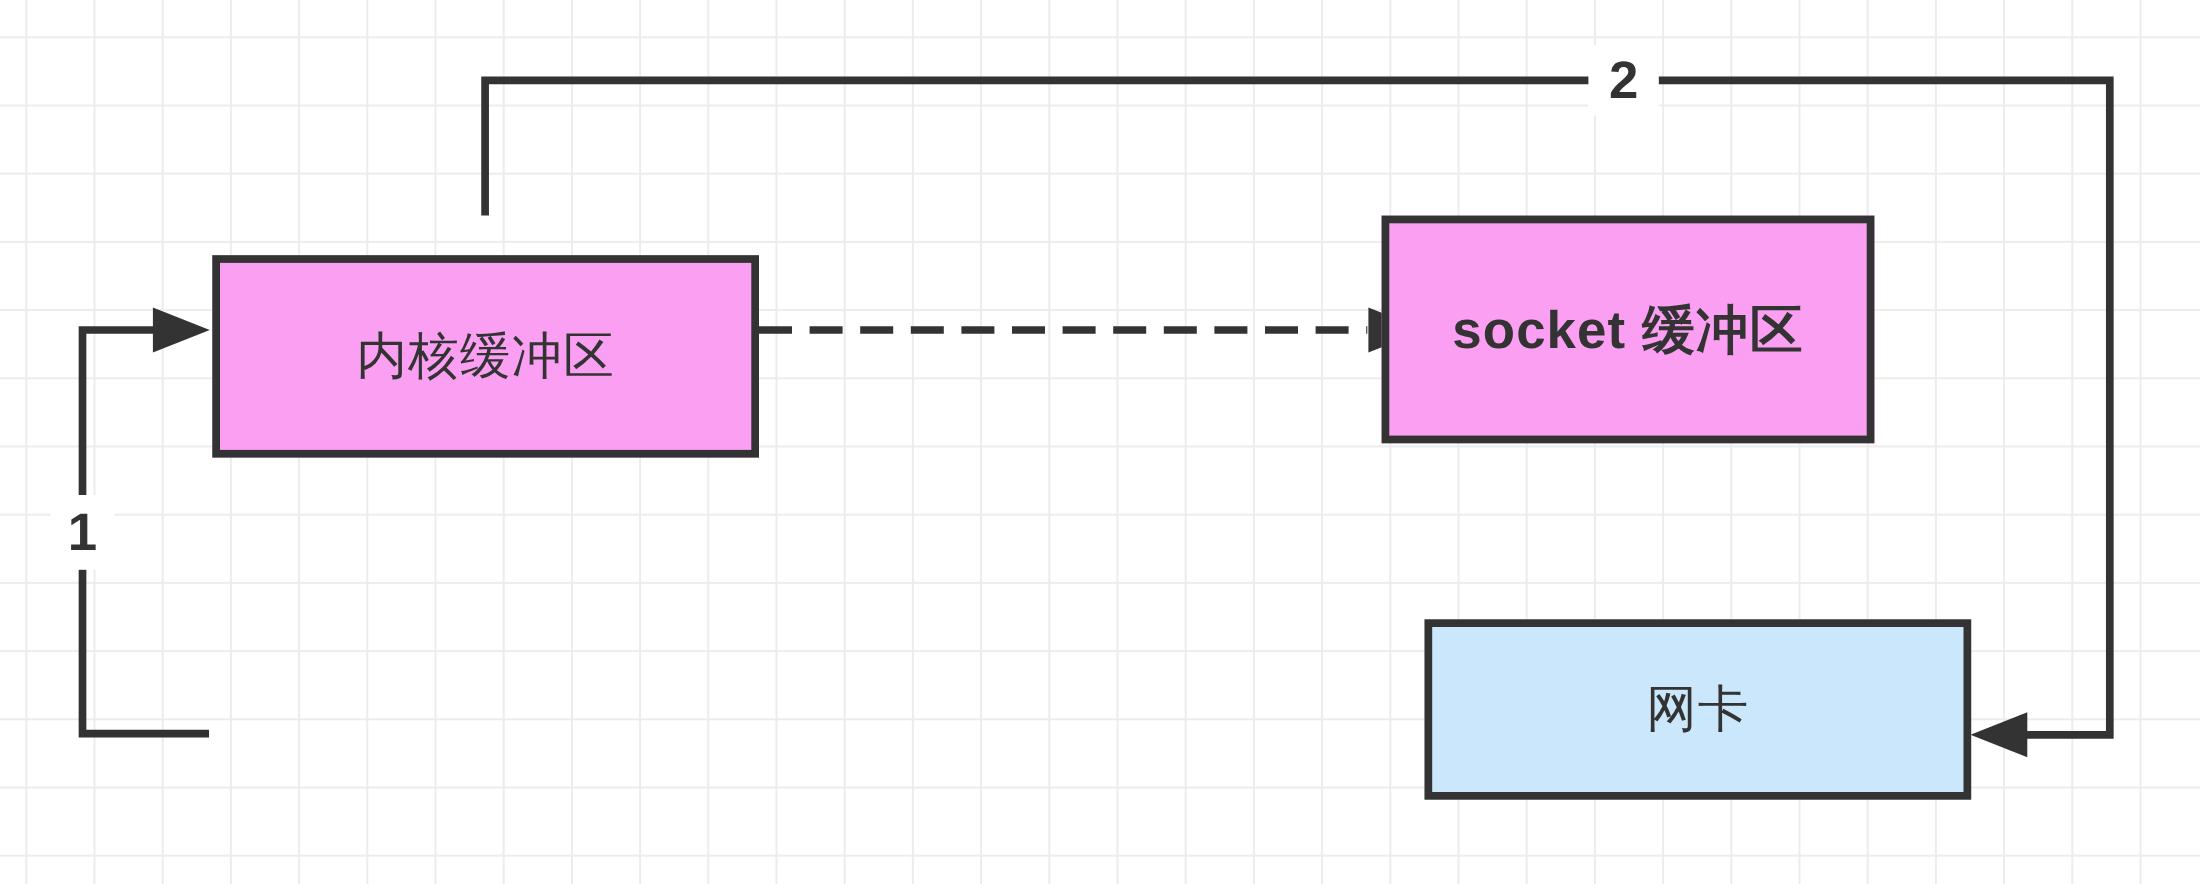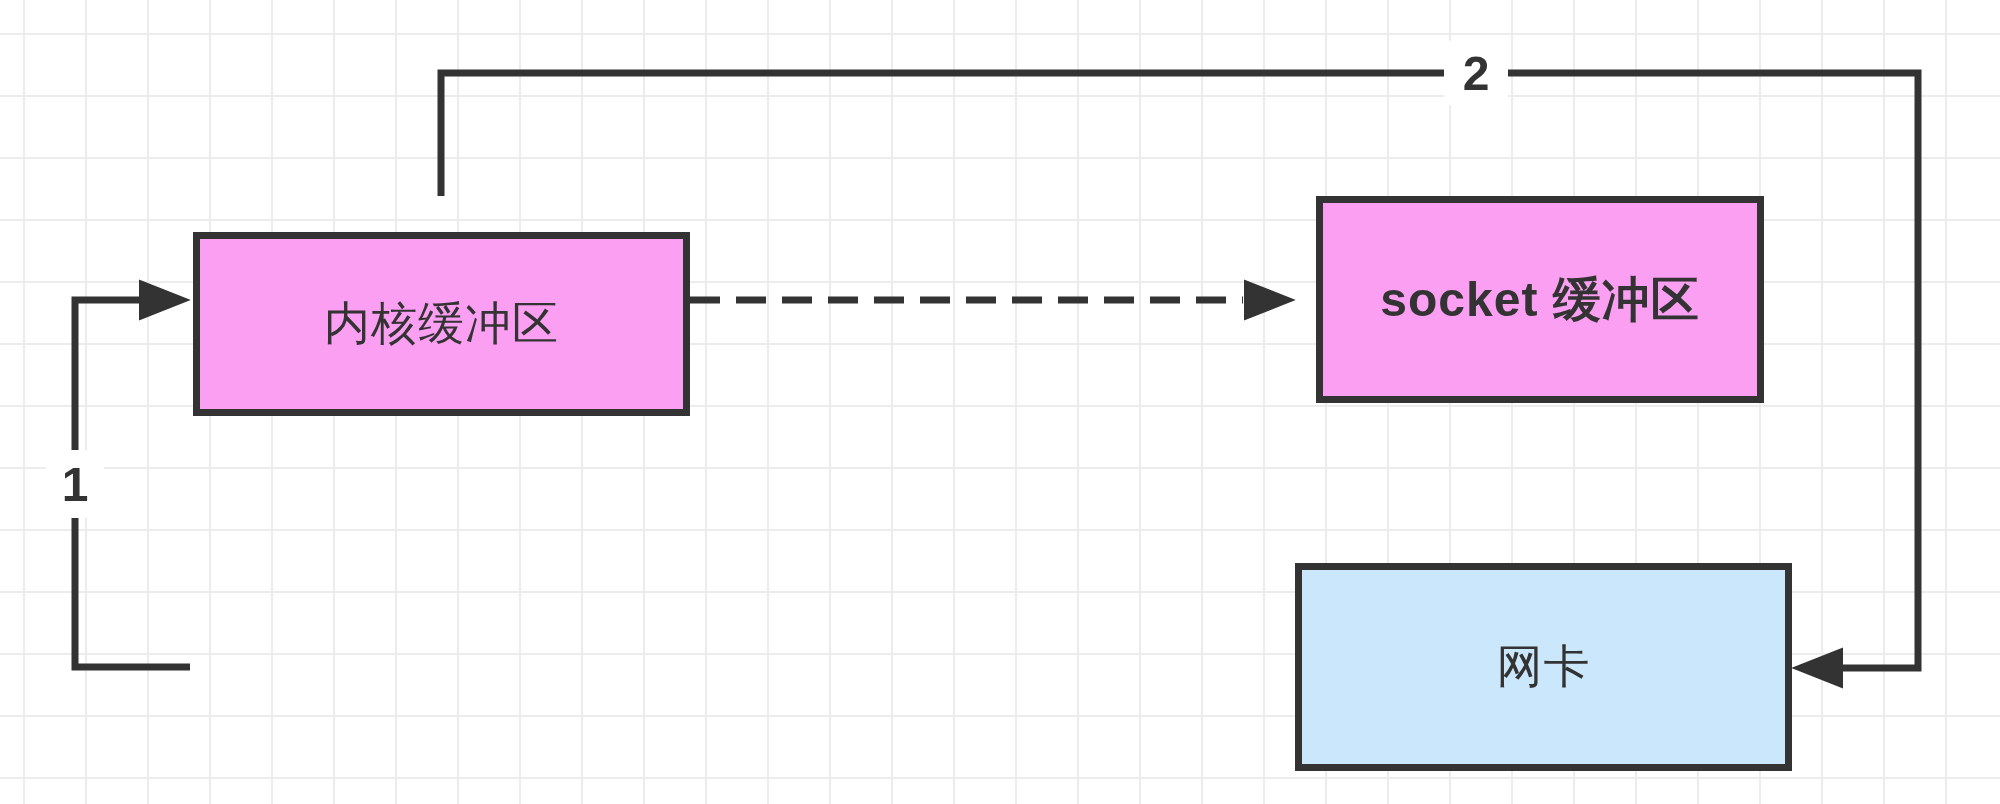--- a/index.html
+++ b/index.html
@@ -53,23 +53,23 @@
     letter-spacing: 1px;
   }
   .node .node-label {
     white-space: nowrap;
   }
   .node.bold {
     font-weight: 700;
     font-size: 48px;
   }
   .node-kernel { left: 193px; top: 196px;  width: 497px; height: 184px; margin-top: 36px; }
-  .node-socket { left: 1316px; top: 196px; width: 448px; height: 207px; }
+  .node-socket { left: 1256px; top: 196px; width: 448px; height: 207px; }
   .node-disk   { left: 190px; top: 563px;  width: 500px; height: 208px; }
-  .node-nic    { left: 1295px; top: 563px; width: 497px; height: 208px; }
+  .node-nic    { left: 1295px; top: 563px; width: 497px; height: 164px; }
   .edge-label {
     position: absolute;
     background: var(--background, #ffffff);
     color: var(--text, #333333);
     font-size: 48px;
     font-weight: 700;
     display: flex;
     align-items: center;
     justify-content: center;
   }

